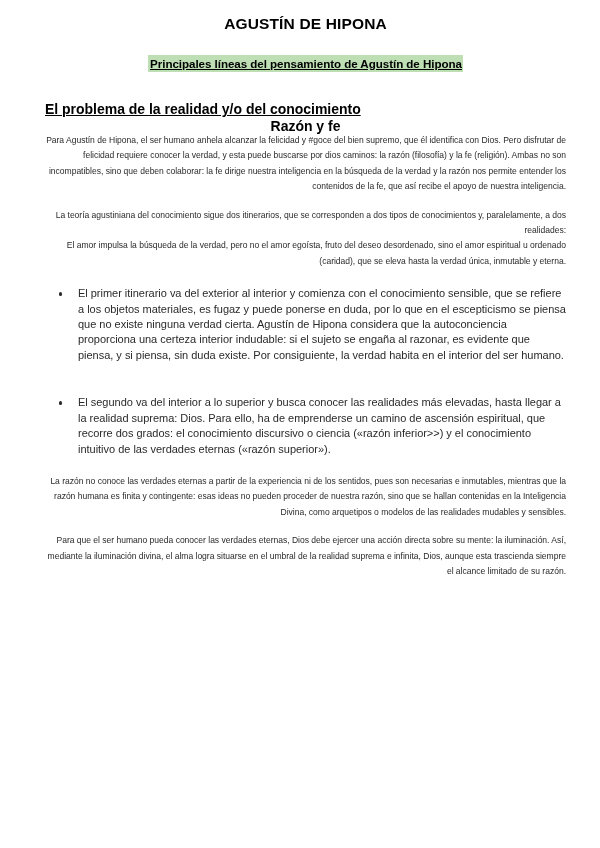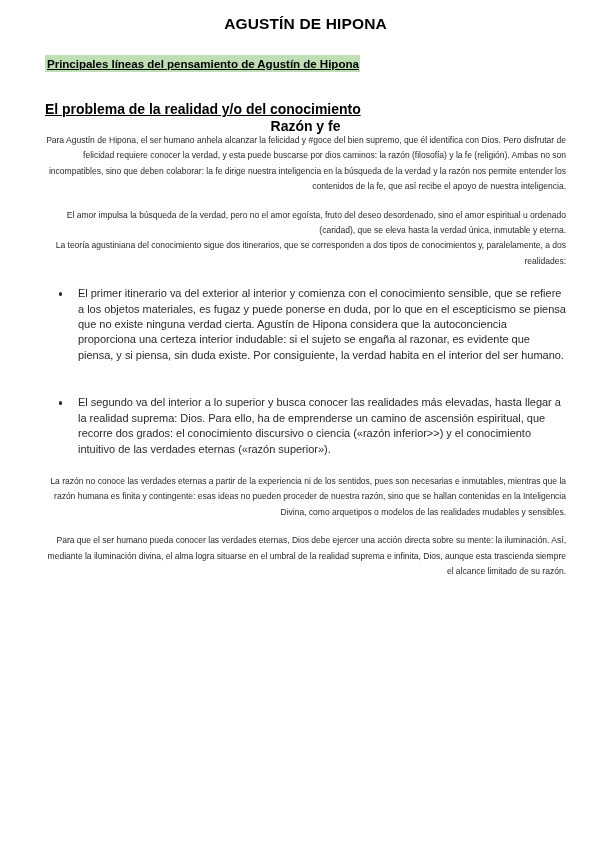--- a/index.html
+++ b/index.html
@@ -31,20 +31,21 @@
     padding: 0;
     text-align: center;
     font-size: 15.5px;
     font-weight: bold;
     letter-spacing: 0.15px;
     line-height: 20px;
     color: #000000;
   }
 
   .subtitle-wrap {
+    text-align: center;
     margin-top: 20px;
     margin-bottom: 0;
   }
   .subtitle {
     display: inline;
     font-size: 11.6px;
     font-weight: bold;
     text-decoration: underline;
     background-color: #bddfb3;
     color: #000000;
@@ -125,23 +126,23 @@
     <div class="section-head head-block-2">Razón y fe</div>
 
     <p class="body-text">Para Agustín de Hipona, el ser humano anhela alcanzar la felicidad y #goce del bien supremo, que él identifica con Dios. Pero disfrutar de felicidad requiere conocer la verdad, y esta puede buscarse por dios caminos: la razón (filosofía) y la fe (religión). Ambas no son incompatibles, sino que deben colaborar: la fe dirige nuestra inteligencia en la búsqueda de la verdad y la razón nos permite entender los contenidos de la fe, que así recibe el apoyo de nuestra inteligencia.</p>
 
   </div>
 
   <div class="gap-med"></div>
 
   <div>
 
+    <p class="body-text">La teoría agustiniana del conocimiento sigue dos itinerarios, que se corresponden a dos tipos de conocimientos y, paralelamente, a dos realidades:</p>
+
     <p class="body-text">El amor impulsa la búsqueda de la verdad, pero no el amor egoísta, fruto del deseo desordenado, sino el amor espiritual u ordenado (caridad), que se eleva hasta la verdad única, inmutable y eterna.</p>
-
-    <p class="body-text">La teoría agustiniana del conocimiento sigue dos itinerarios, que se corresponden a dos tipos de conocimientos y, paralelamente, a dos realidades:</p>
 
     <div class="gap-large"></div>
 
     <ul class="bullets">
       <li>
         <span class="dot"></span>
         <span>El primer itinerario va del exterior al interior y comienza con el conocimiento sensible, que se refiere a los objetos materiales, es fugaz y puede ponerse en duda, por lo que en el escepticismo se piensa que no existe ninguna verdad cierta. Agustín de Hipona considera que la autoconciencia proporciona una certeza interior indudable: si el sujeto se engaña al razonar, es evidente que piensa, y si piensa, sin duda existe. Por consiguiente, la verdad habita en el interior del ser humano.</span>
       </li>
       <li>
         <span class="dot"></span>

